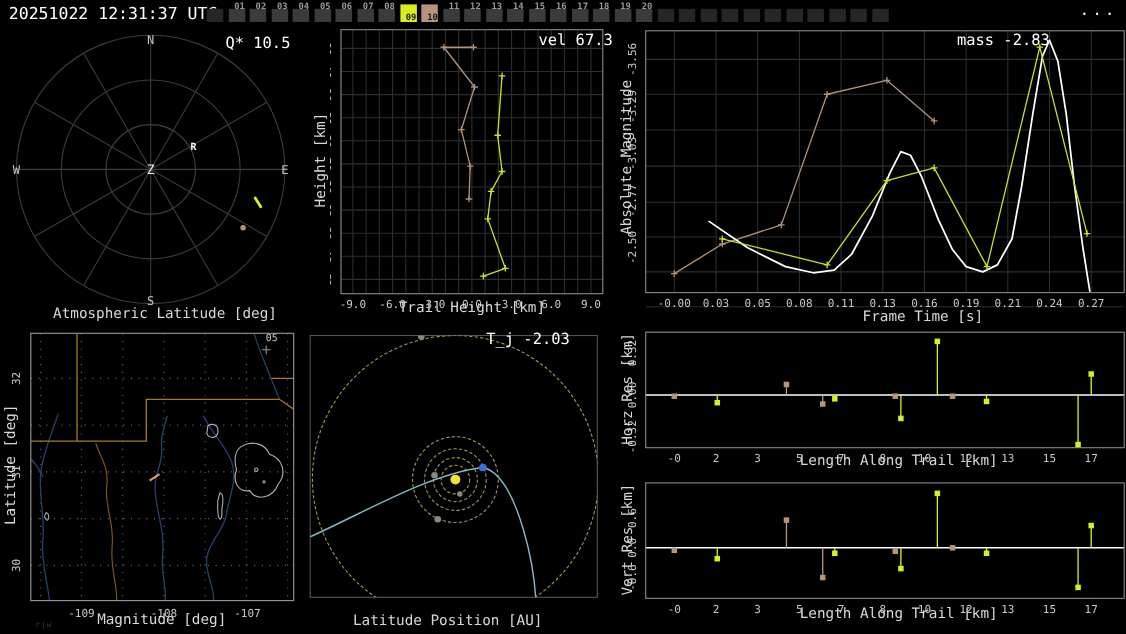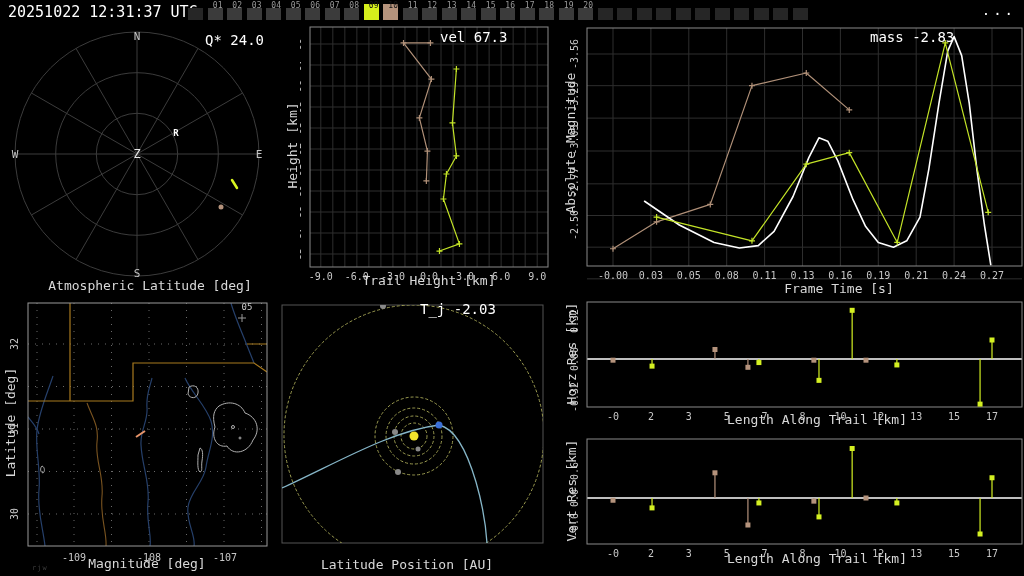--- a/index.html
+++ b/index.html
@@ -9,27 +9,27 @@
   .stat{color:#fff;font-size:14px;white-space:nowrap;}
   .axlabel{color:#d8d8d8;font-size:13px;text-align:center;white-space:nowrap;}
   .vlabel{transform:rotate(-90deg);}
   svg{position:absolute;display:block;}
   svg text{font-family:"DejaVu Sans Mono",monospace;}
   .tick{fill:#c8c8c8;font-size:10px;}
   .polarlabel{fill:#c4c4c4;font-size:11px;}
   #topbar{position:absolute;left:0;top:0;width:1024px;height:24px;background:#000;}
   #timestamp{position:absolute;left:8px;top:3px;font-size:15px;color:#fff;white-space:nowrap;}
   #frames{position:absolute;left:188px;top:3px;height:18px;white-space:nowrap;}
-  .frame{position:relative;width:15px;height:17px;display:inline-block;margin-right:4.5px;vertical-align:top;}
+  .frame{position:relative;width:15px;height:17px;display:inline-block;margin-right:4.5px;vertical-align:top;font-weight:bold;}
   .frame .ffill{position:absolute;left:0;bottom:0;width:15px;height:12px;background:#3b3b3b;}
   .frame.blank .ffill{background:#262626;}
   .frame.ayellow .ffill{height:16px;background:#d6ef1c;}
   .frame.atan .ffill{height:16px;background:#b5937c;}
   .flabel{position:absolute;top:-2px;right:0px;font-size:8px;line-height:9px;color:#9a9a9a;}
-  .frame.ayellow .flabel,.frame.atan .flabel{color:#151515;}
+  .frame.ayellow .flabel,.frame.atan .flabel{color:#151515;margin-top:10px;}
   #overflow-dots{position:absolute;right:8px;top:2px;font-size:14px;color:#fff;letter-spacing:3px;}
   #watermark{position:absolute;left:4px;top:564px;font-size:7px;color:#3a3a3a;letter-spacing:1px;margin-left:28px;}
 </style>
 </head>
 <body>
 
 <div id="topbar">
   <span id="timestamp">20251022 12:31:37 UTC</span>
   <div id="frames"><div class="frame blank"><div class="ffill"></div></div><div class="frame normal"><div class="ffill"></div><span class="flabel">01</span></div><div class="frame normal"><div class="ffill"></div><span class="flabel">02</span></div><div class="frame normal"><div class="ffill"></div><span class="flabel">03</span></div><div class="frame normal"><div class="ffill"></div><span class="flabel">04</span></div><div class="frame normal"><div class="ffill"></div><span class="flabel">05</span></div><div class="frame normal"><div class="ffill"></div><span class="flabel">06</span></div><div class="frame normal"><div class="ffill"></div><span class="flabel">07</span></div><div class="frame normal"><div class="ffill"></div><span class="flabel">08</span></div><div class="frame ayellow"><div class="ffill"></div><span class="flabel">09</span></div><div class="frame atan"><div class="ffill"></div><span class="flabel">10</span></div><div class="frame normal"><div class="ffill"></div><span class="flabel">11</span></div><div class="frame normal"><div class="ffill"></div><span class="flabel">12</span></div><div class="frame normal"><div class="ffill"></div><span class="flabel">13</span></div><div class="frame normal"><div class="ffill"></div><span class="flabel">14</span></div><div class="frame normal"><div class="ffill"></div><span class="flabel">15</span></div><div class="frame normal"><div class="ffill"></div><span class="flabel">16</span></div><div class="frame normal"><div class="ffill"></div><span class="flabel">17</span></div><div class="frame normal"><div class="ffill"></div><span class="flabel">18</span></div><div class="frame normal"><div class="ffill"></div><span class="flabel">19</span></div><div class="frame normal"><div class="ffill"></div><span class="flabel">20</span></div><div class="frame blank"><div class="ffill"></div></div><div class="frame blank"><div class="ffill"></div></div><div class="frame blank"><div class="ffill"></div></div><div class="frame blank"><div class="ffill"></div></div><div class="frame blank"><div class="ffill"></div></div><div class="frame blank"><div class="ffill"></div></div><div class="frame blank"><div class="ffill"></div></div><div class="frame blank"><div class="ffill"></div></div><div class="frame blank"><div class="ffill"></div></div><div class="frame blank"><div class="ffill"></div></div><div class="frame blank"><div class="ffill"></div></div></div>
   <span id="overflow-dots">...</span>
@@ -49,21 +49,21 @@
   </g>
   <text class="polarlabel" x="137" y="16" text-anchor="middle">N</text>
   <text class="polarlabel" x="137" y="253" text-anchor="middle">S</text>
   <text class="polarlabel" x="15" y="134" text-anchor="middle">W</text>
   <text class="polarlabel" x="259" y="134" text-anchor="middle">E</text>
   <text x="137" y="134" text-anchor="middle" fill="#eaeaea" font-size="12">Z</text>
   <text x="176" y="112" text-anchor="middle" fill="#ffffff" font-size="9" font-weight="bold">R</text>
   <line x1="232" y1="156" x2="237" y2="164" stroke="#d8f520" stroke-width="2.5" stroke-linecap="round"></line>
   <circle cx="221" cy="183" r="2.5" fill="#b5937c"></circle>
 </svg>
-<div class="abs stat" style="left:205px;top:32px">Q* 24.0</div>
+<div class="abs stat" style="left:205px;top:32px">Q* 10.5</div>
 <div class="abs axlabel" style="left:30px;top:278px;width:240px">Atmospheric Latitude [deg]</div>
 
 <svg style="left:300px;top:24px" width="260" height="272" viewBox="0 0 260 272">
     <line x1="20.8" y1="3" x2="20.8" y2="243" stroke="#2e2e2e"></line>
     <line x1="32.82222222222222" y1="3" x2="32.82222222222222" y2="243" stroke="#2e2e2e"></line>
     <line x1="44.84444444444444" y1="3" x2="44.84444444444444" y2="243" stroke="#2e2e2e"></line>
     <line x1="56.86666666666666" y1="3" x2="56.86666666666666" y2="243" stroke="#2e2e2e"></line>
     <line x1="68.88888888888889" y1="3" x2="68.88888888888889" y2="243" stroke="#2e2e2e"></line>
     <line x1="80.9111111111111" y1="3" x2="80.9111111111111" y2="243" stroke="#2e2e2e"></line>
     <line x1="92.93333333333332" y1="3" x2="92.93333333333332" y2="243" stroke="#2e2e2e"></line>
@@ -118,21 +118,21 @@
     <path d="M123.3551111111111,156.92000000000007h6M126.3551111111111,153.92000000000007v6" stroke="#b09078" stroke-width="1.2"></path>
     <polyline points="156.41066666666666,44.98999999999995 152.44333333333333,98.95999999999995 156.41066666666666,131.92999999999998 146.4322222222222,149.98999999999995 143.42666666666665,174.9799999999999 159.41622222222222,219.92000000000007 139.45933333333332,227.06" fill="none" stroke="#c3e327" stroke-width="1.2" stroke-linejoin="round" stroke-linecap="round"></polyline>
     <path d="M153.41066666666666,44.98999999999995h6M156.41066666666666,41.98999999999995v6" stroke="#c3e327" stroke-width="1.2"></path>
     <path d="M149.44333333333333,98.95999999999995h6M152.44333333333333,95.95999999999995v6" stroke="#c3e327" stroke-width="1.2"></path>
     <path d="M153.41066666666666,131.92999999999998h6M156.41066666666666,128.92999999999998v6" stroke="#c3e327" stroke-width="1.2"></path>
     <path d="M143.4322222222222,149.98999999999995h6M146.4322222222222,146.98999999999995v6" stroke="#c3e327" stroke-width="1.2"></path>
     <path d="M140.42666666666665,174.9799999999999h6M143.42666666666665,171.9799999999999v6" stroke="#c3e327" stroke-width="1.2"></path>
     <path d="M156.41622222222222,219.92000000000007h6M159.41622222222222,216.92000000000007v6" stroke="#c3e327" stroke-width="1.2"></path>
     <path d="M136.45933333333332,227.06h6M139.45933333333332,224.06v6" stroke="#c3e327" stroke-width="1.2"></path>
   </svg>
-<div class="abs stat" style="left:440px;top:29px;width:105px;text-align:left">vel 67.3</div>
+<div class="abs stat" style="left:452px;top:29px;width:105px;text-align:right">vel 67.3</div>
 <div class="abs axlabel vlabel" style="left:222px;top:138px;width:140px">Height [km]</div>
 <div class="abs axlabel" style="left:329px;top:273px;width:200px">Trail Height [km]</div>
 
 <svg style="left:560px;top:24px" width="464" height="272" viewBox="0 0 464 272">
     <line x1="53" y1="4" x2="53" y2="242" stroke="#2e2e2e"></line>
     <line x1="90.9" y1="4" x2="90.9" y2="242" stroke="#2e2e2e"></line>
     <line x1="128.8" y1="4" x2="128.8" y2="242" stroke="#2e2e2e"></line>
     <line x1="166.7" y1="4" x2="166.7" y2="242" stroke="#2e2e2e"></line>
     <line x1="204.6" y1="4" x2="204.6" y2="242" stroke="#2e2e2e"></line>
     <line x1="242.5" y1="4" x2="242.5" y2="242" stroke="#2e2e2e"></line>
@@ -263,21 +263,21 @@
     </g>
     <path d="M2,192 C55,168 110,135 159,129 C173,132 186,152 196,186 C203,210 206,232 207,247" stroke="#86b6c8" fill="none" stroke-width="1.3"></path>
     <circle cx="134" cy="140" r="4.5" fill="#f2e42c"></circle>
     <circle cx="138" cy="153" r="2.5" fill="#888"></circle>
     <circle cx="115" cy="136" r="3" fill="#888"></circle>
     <circle cx="118" cy="176" r="3" fill="#888"></circle>
     <circle cx="103" cy="10" r="3" fill="#888"></circle>
     <circle cx="159" cy="129" r="3.5" fill="#3a6fd8"></circle>
   </g>
 </svg>
-<div class="abs stat" style="left:420px;top:301px;width:120px;text-align:left">T_j -2.03</div>
+<div class="abs stat" style="left:420px;top:301px;width:120px;text-align:center">T_j -2.03</div>
 <div class="abs axlabel" style="left:307px;top:557px;width:200px">Latitude Position [AU]</div>
 
 <svg style="left:560px;top:296px" width="464" height="140" viewBox="0 0 464 140">
     <line x1="27" y1="63" x2="462" y2="63" stroke="#fff" stroke-width="1.4"></line>
     <rect x="27" y="6" width="435" height="105" fill="none" stroke="#8a8a8a"></rect>
     <text x="53" y="124" text-anchor="middle" class="tick">-0</text>
     <text x="90.9" y="124" text-anchor="middle" class="tick">2</text>
     <text x="128.8" y="124" text-anchor="middle" class="tick">3</text>
     <text x="166.7" y="124" text-anchor="middle" class="tick">5</text>
     <text x="204.6" y="124" text-anchor="middle" class="tick">7</text>

